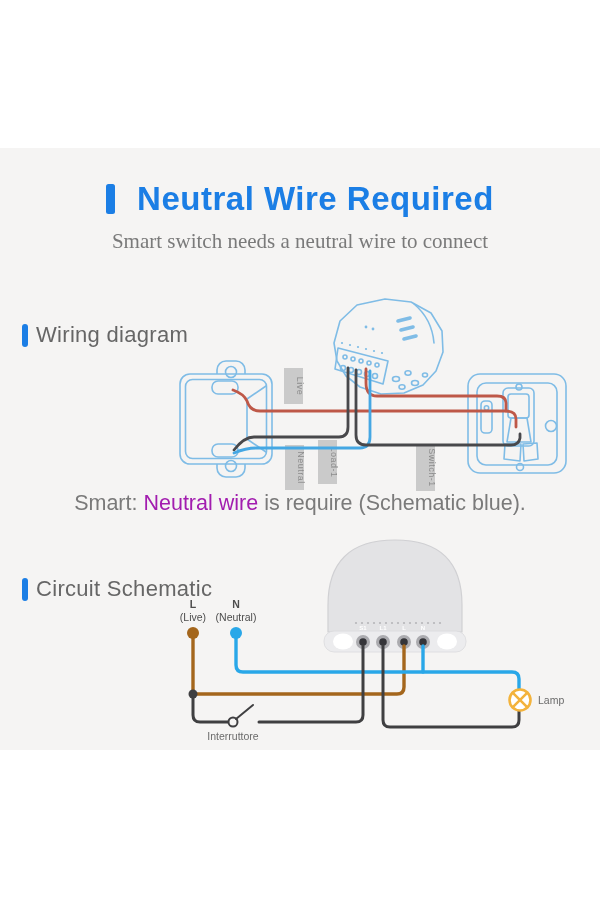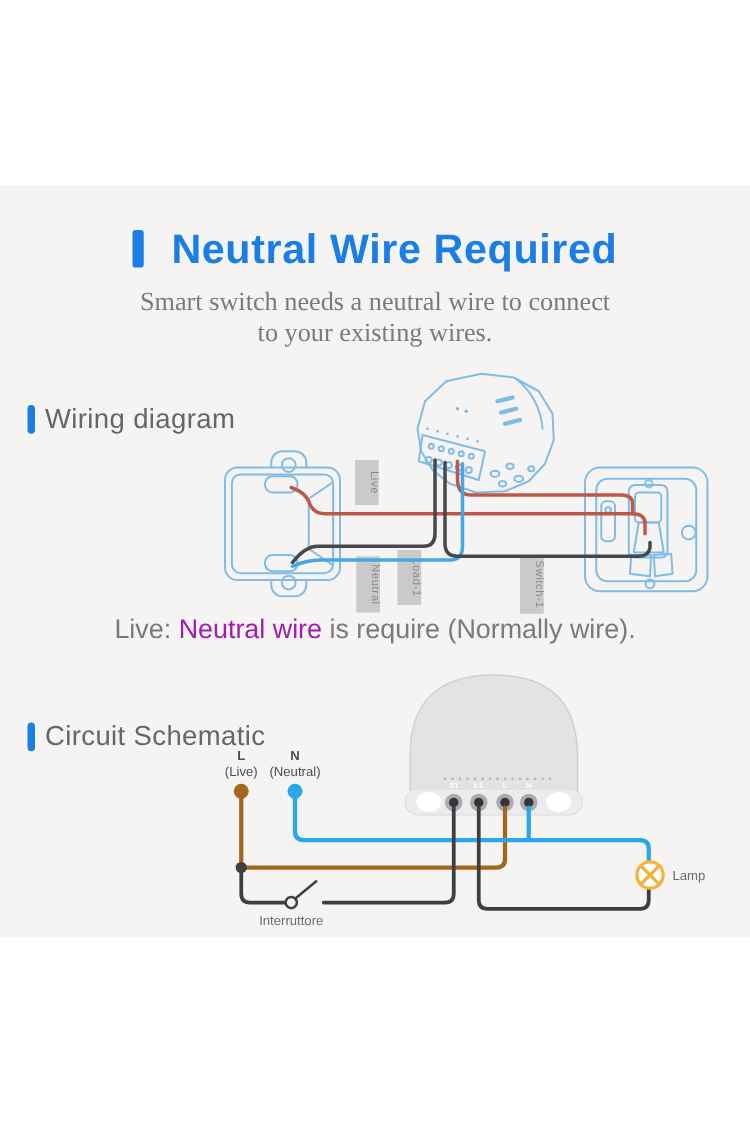--- a/index.html
+++ b/index.html
@@ -33,21 +33,20 @@
 
 <div class="page">
   <div class="band"></div>
 
   <div class="title-row">
     <span class="title-bar"></span>
     <h1 class="title">Neutral Wire Required</h1>
   </div>
   <p class="subtitle">
     <span>Smart switch needs a neutral wire to connect</span><br>
-    <span>to your existing wires.</span>
   </p>
 
   <div class="section s1">
     <span class="sec-bar"></span>
     <span class="sec-text">Wiring diagram</span>
   </div>
 
   <svg id="wiring-svg" class="diagram-svg" width="600" height="210" viewBox="0 0 600 210">
 
     <g>
@@ -128,21 +127,21 @@
 
     <g fill="none" stroke-linecap="round">
       <path d="M233,95 Q244,99 247,106 Q250,116 260,116 L506,116 Q516,116 516,124 L516,132" stroke="#be5848" stroke-width="2.8"></path>
       <path d="M366,74 L366,88 Q366,101 377,101 L497,101 Q506,101 506,108 L506,116" stroke="#be5848" stroke-width="2.8"></path>
       <path d="M234,155 Q244,142 254,142 L339,142 Q348,142 348,132 L348,73" stroke="#48484b" stroke-width="2.8"></path>
       <path d="M234,158 Q246,153 256,153 L360,153 Q370,153 370,142 L370,76" stroke="#45a7e3" stroke-width="2.8"></path>
       <path d="M356,75 L356,140 Q356,150 366,150 L511,150 Q519,150 520,143 L520,139" stroke="#48484b" stroke-width="2.8"></path>
     </g>
   </svg>
 
-  <p class="note"><span>Live: </span><span class="hl">Neutral wire</span><span> is require (Normally wire).</span></p>
+  <p class="note"><span>Smart: </span><span class="hl">Neutral wire</span><span> is require (Schematic blue).</span></p>
 
   <div class="section s2">
     <span class="sec-bar"></span>
     <span class="sec-text">Circuit Schematic</span>
   </div>
 
   <svg id="schematic-svg" class="diagram-svg" width="600" height="225" viewBox="0 0 600 225">
 
     <g>
       <path d="M328,97 L328,70 Q328,5 395,5 Q462,5 462,70 L462,97 Z" fill="#e3e3e5" stroke="#d0d0d3" stroke-width="1.2"></path>

